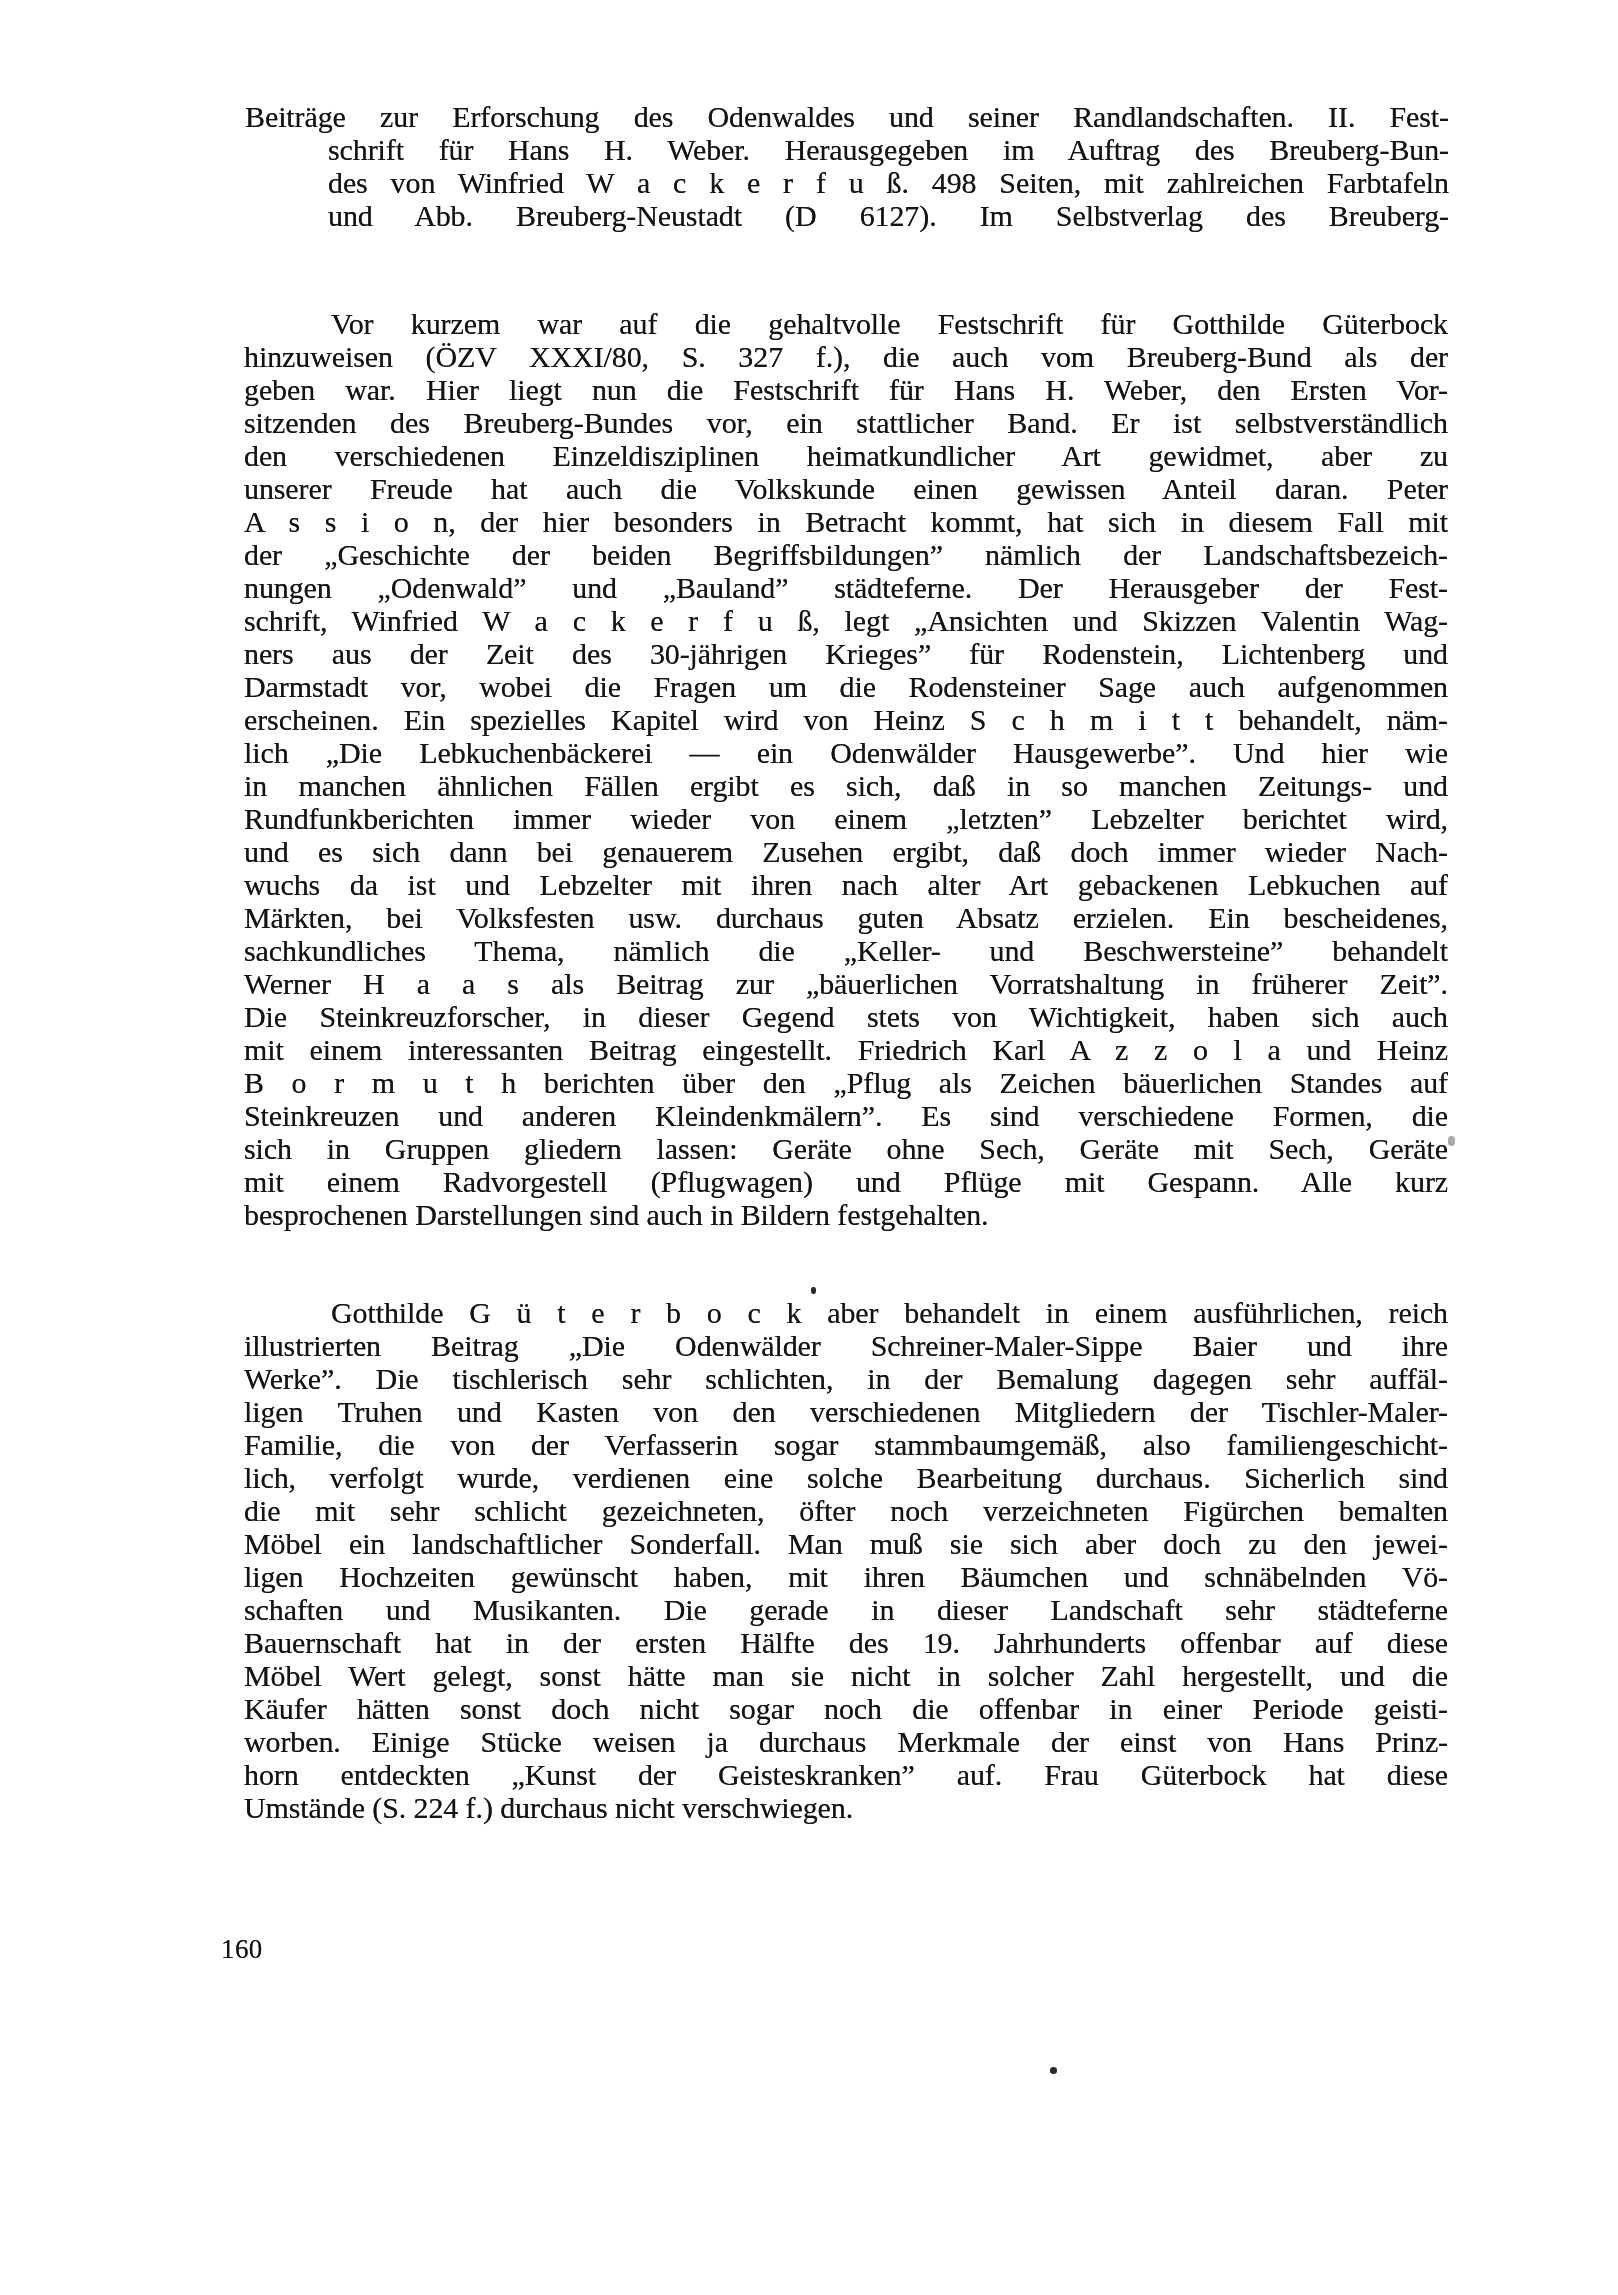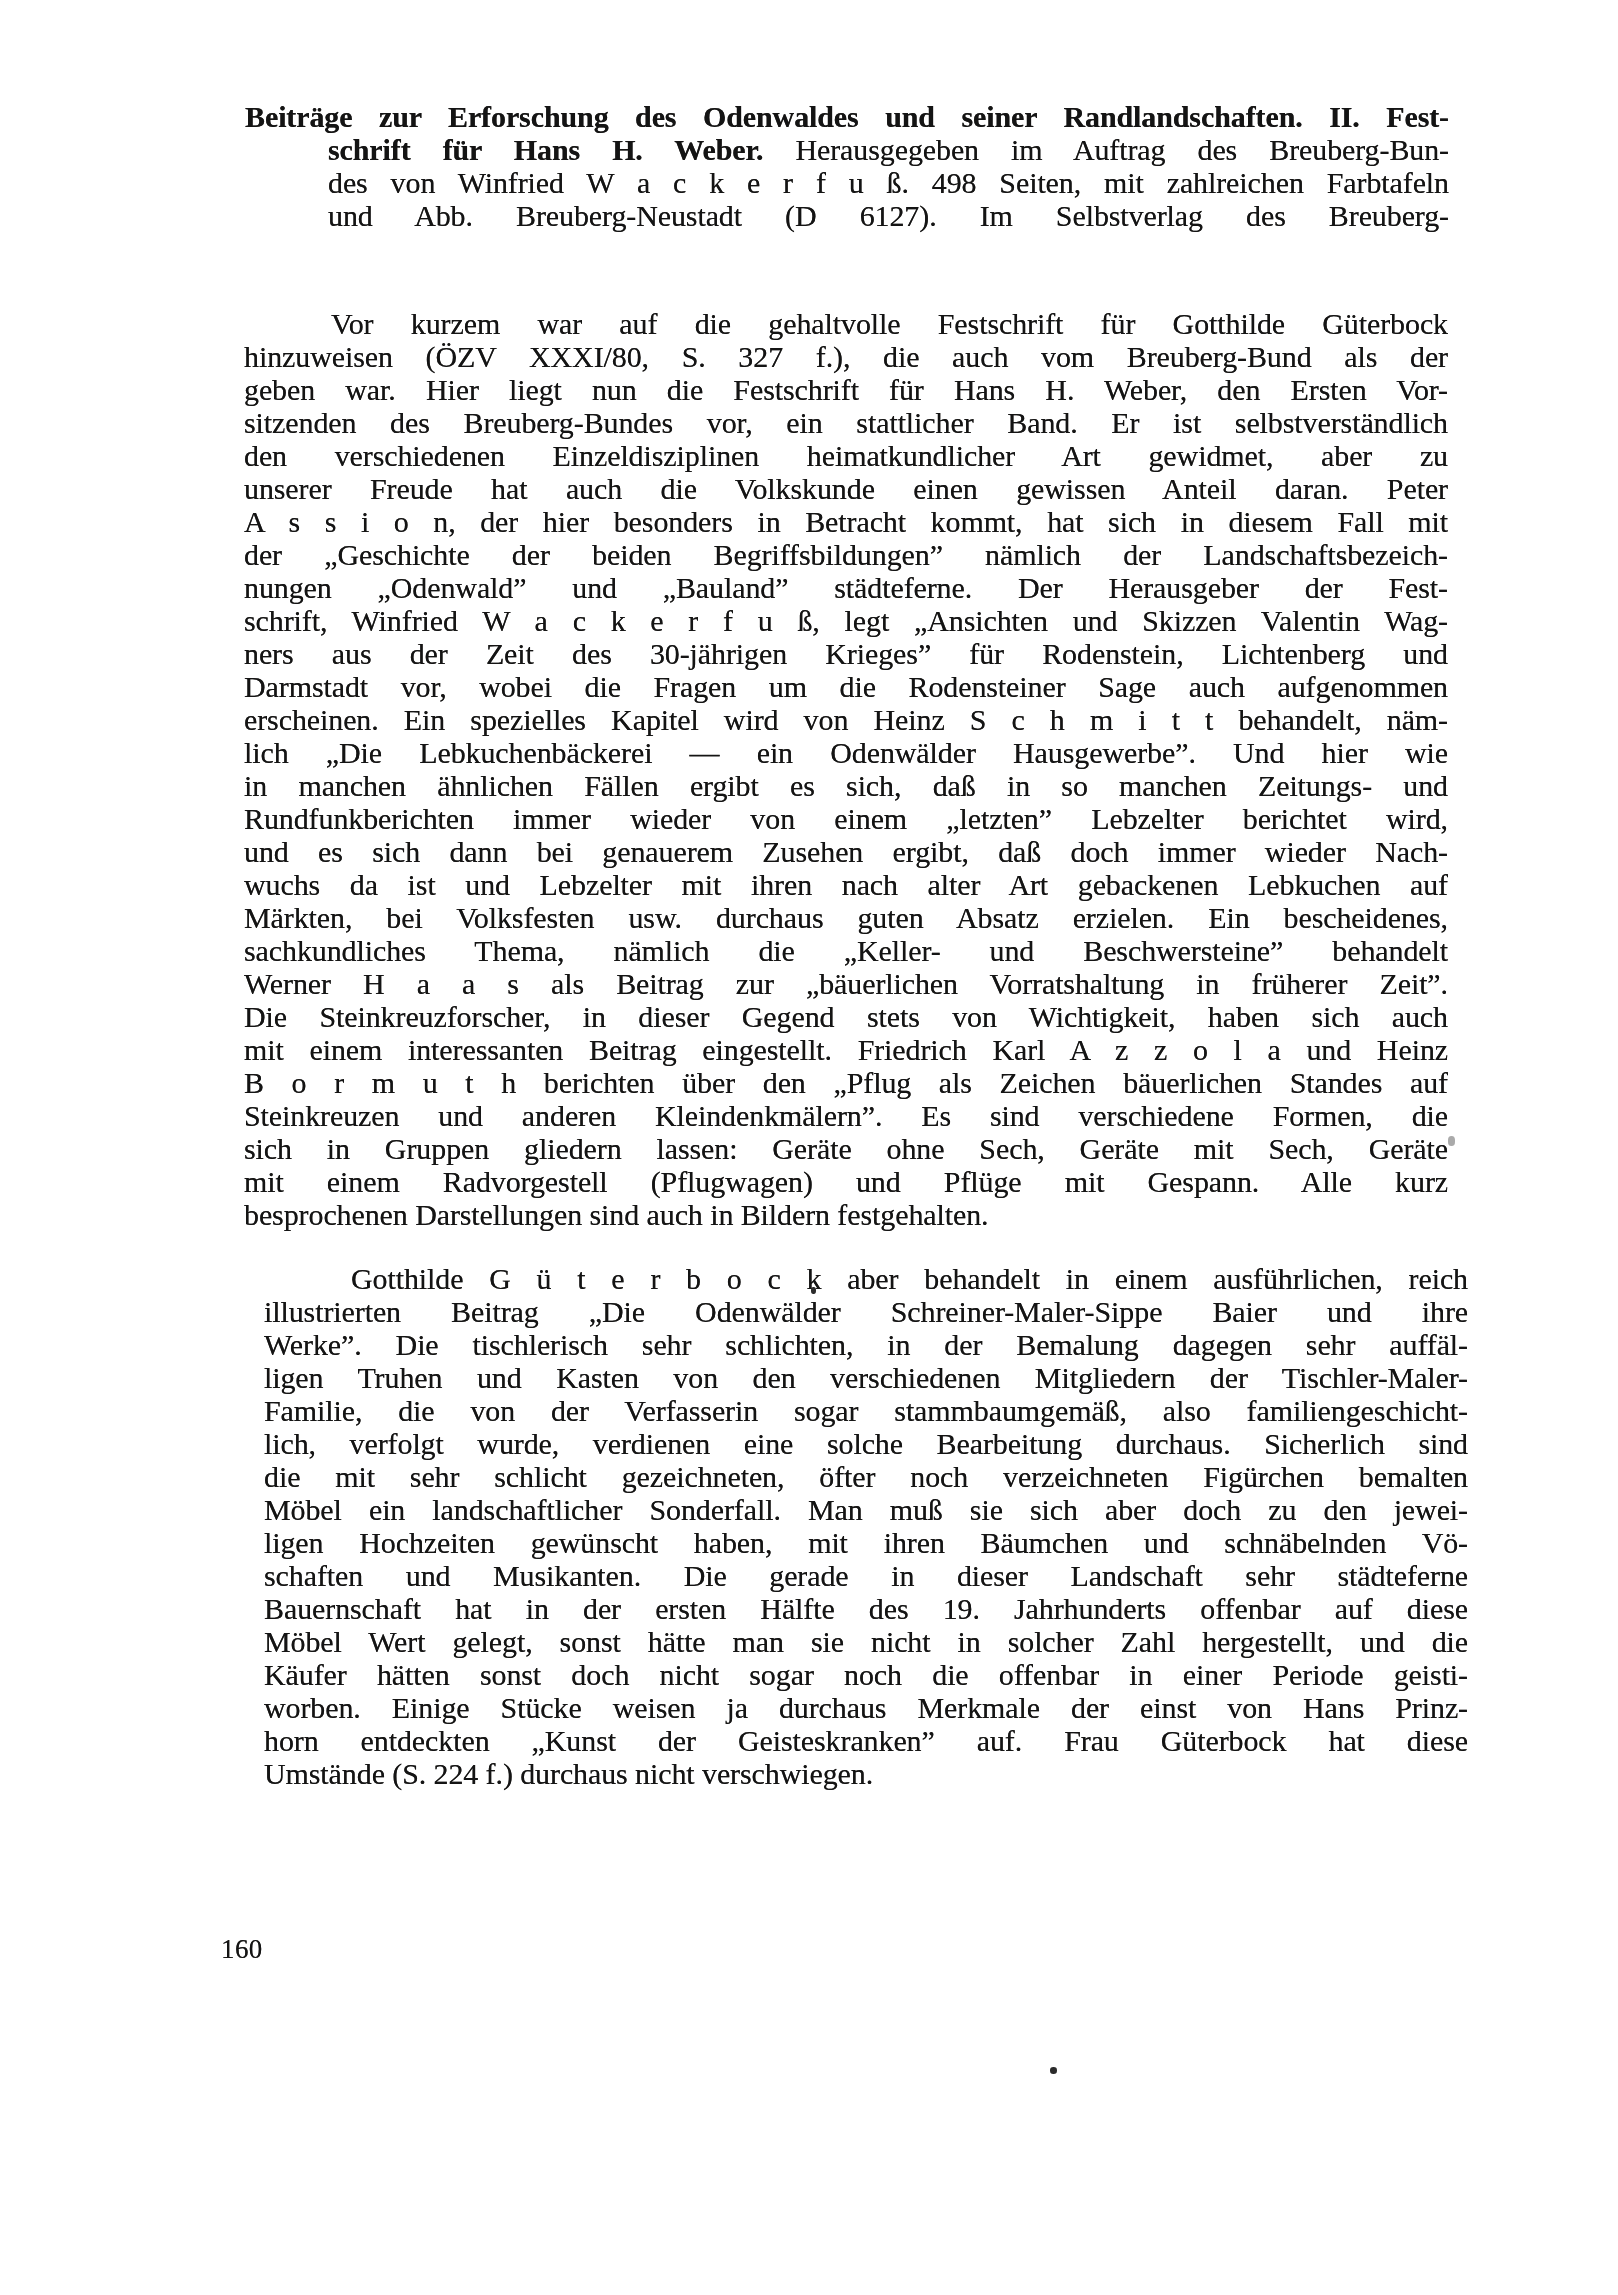--- a/index.html
+++ b/index.html
@@ -21,40 +21,40 @@
   .tline {
     font-size: 30px;
     line-height: 33px;
     letter-spacing: -0.1px;
     text-align: justify;
     text-align-last: justify;
     text-shadow: 0 0 0.4px rgba(15,12,8,0.75);
     white-space: normal;
   }
   .tline.last { text-align-last: left; }
-  .b { font-weight: 700; }
+  .b { font-weight: 400; }
   
   .entry {
     position: absolute;
     left: 328px;
     top: 100px;
     width: 1121px;
   }
   .entry .tline:first-child {
     margin-left: -83px;
     width: 1204px;
   }
   
   .para {
     position: absolute;
     left: 244px;
     width: 1204px;
   }
   #para-0 { top: 307px; }
-  #para-1 { top: 1262px; margin-left: 20px; }
+  #para-1 { top: 1296px; }
   .para .tline:first-child { text-indent: 87px; }
   .pageno {
     position: absolute;
     left: 221px;
     top: 1931px;
     font-size: 27px;
     line-height: 37px;
     letter-spacing: 0.4px;
     text-shadow: 0 0 0.4px rgba(15,12,8,0.75);
   }

